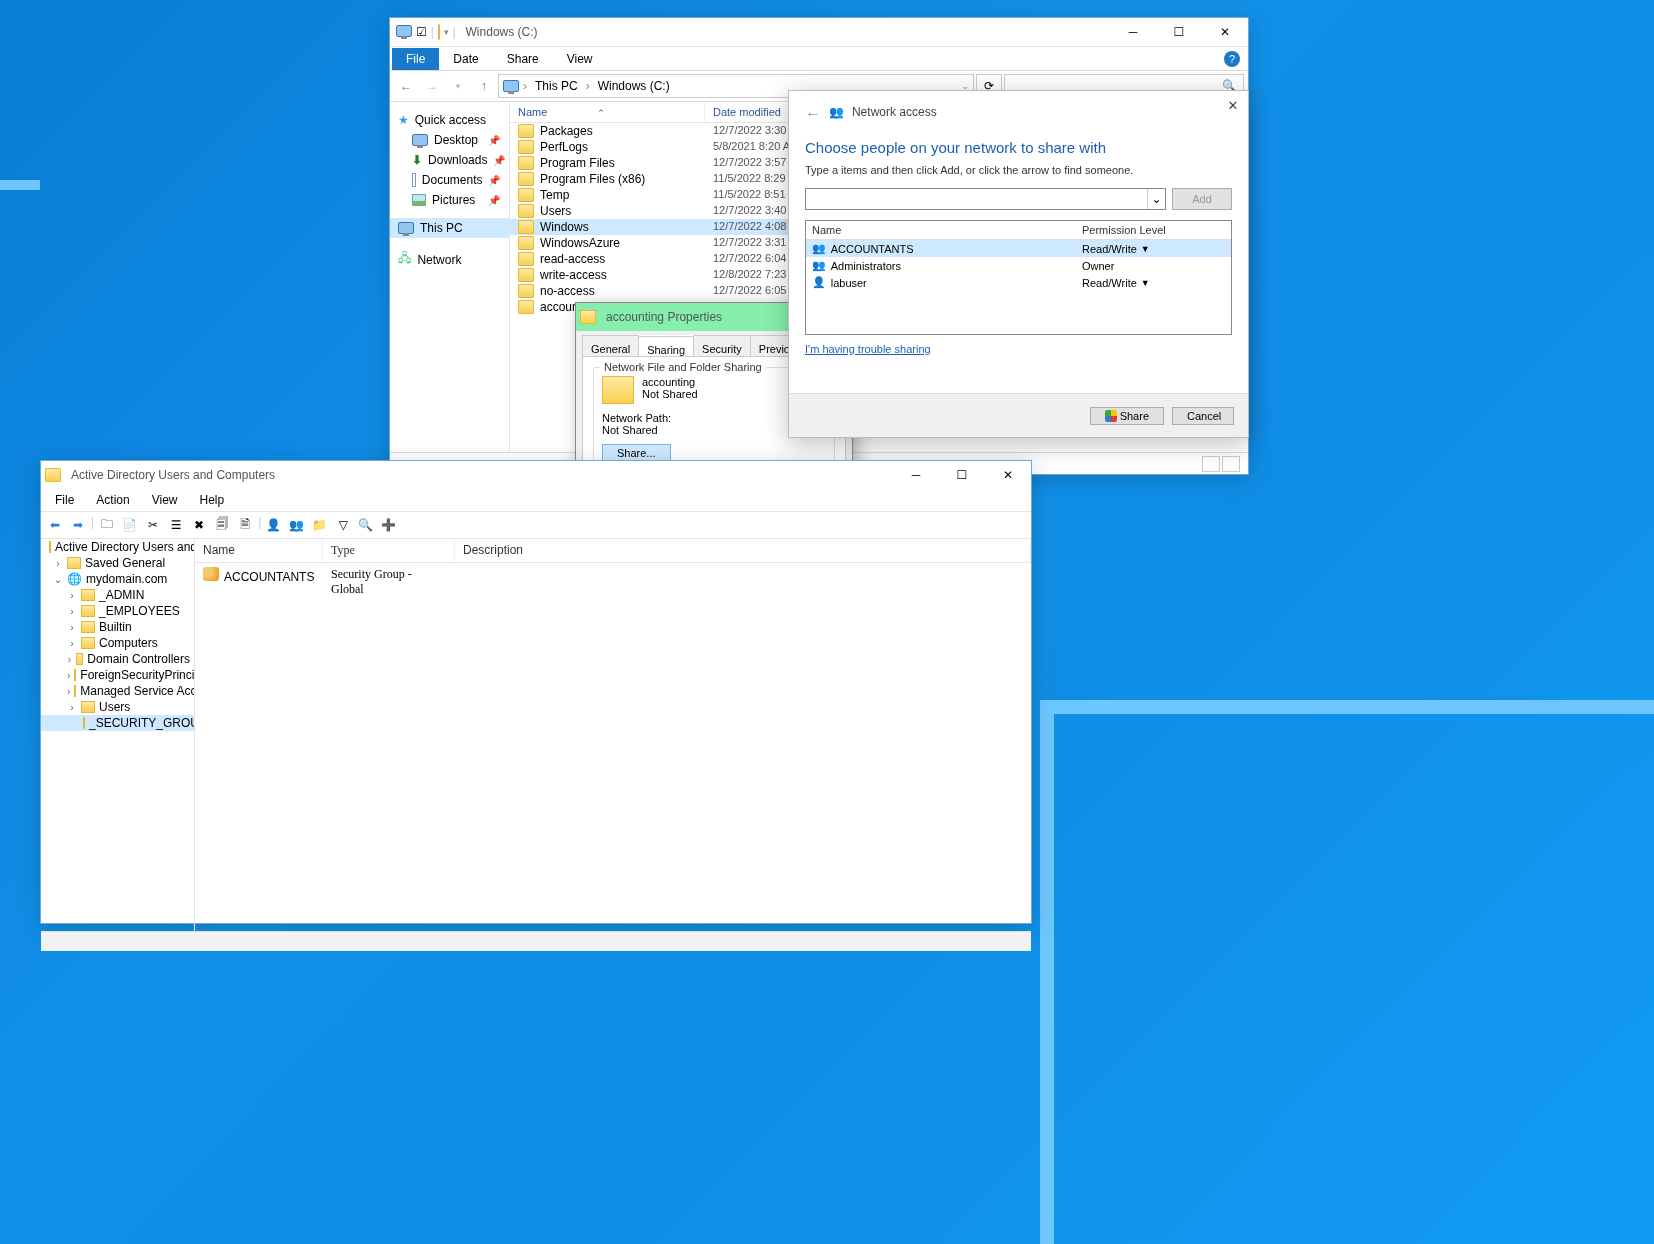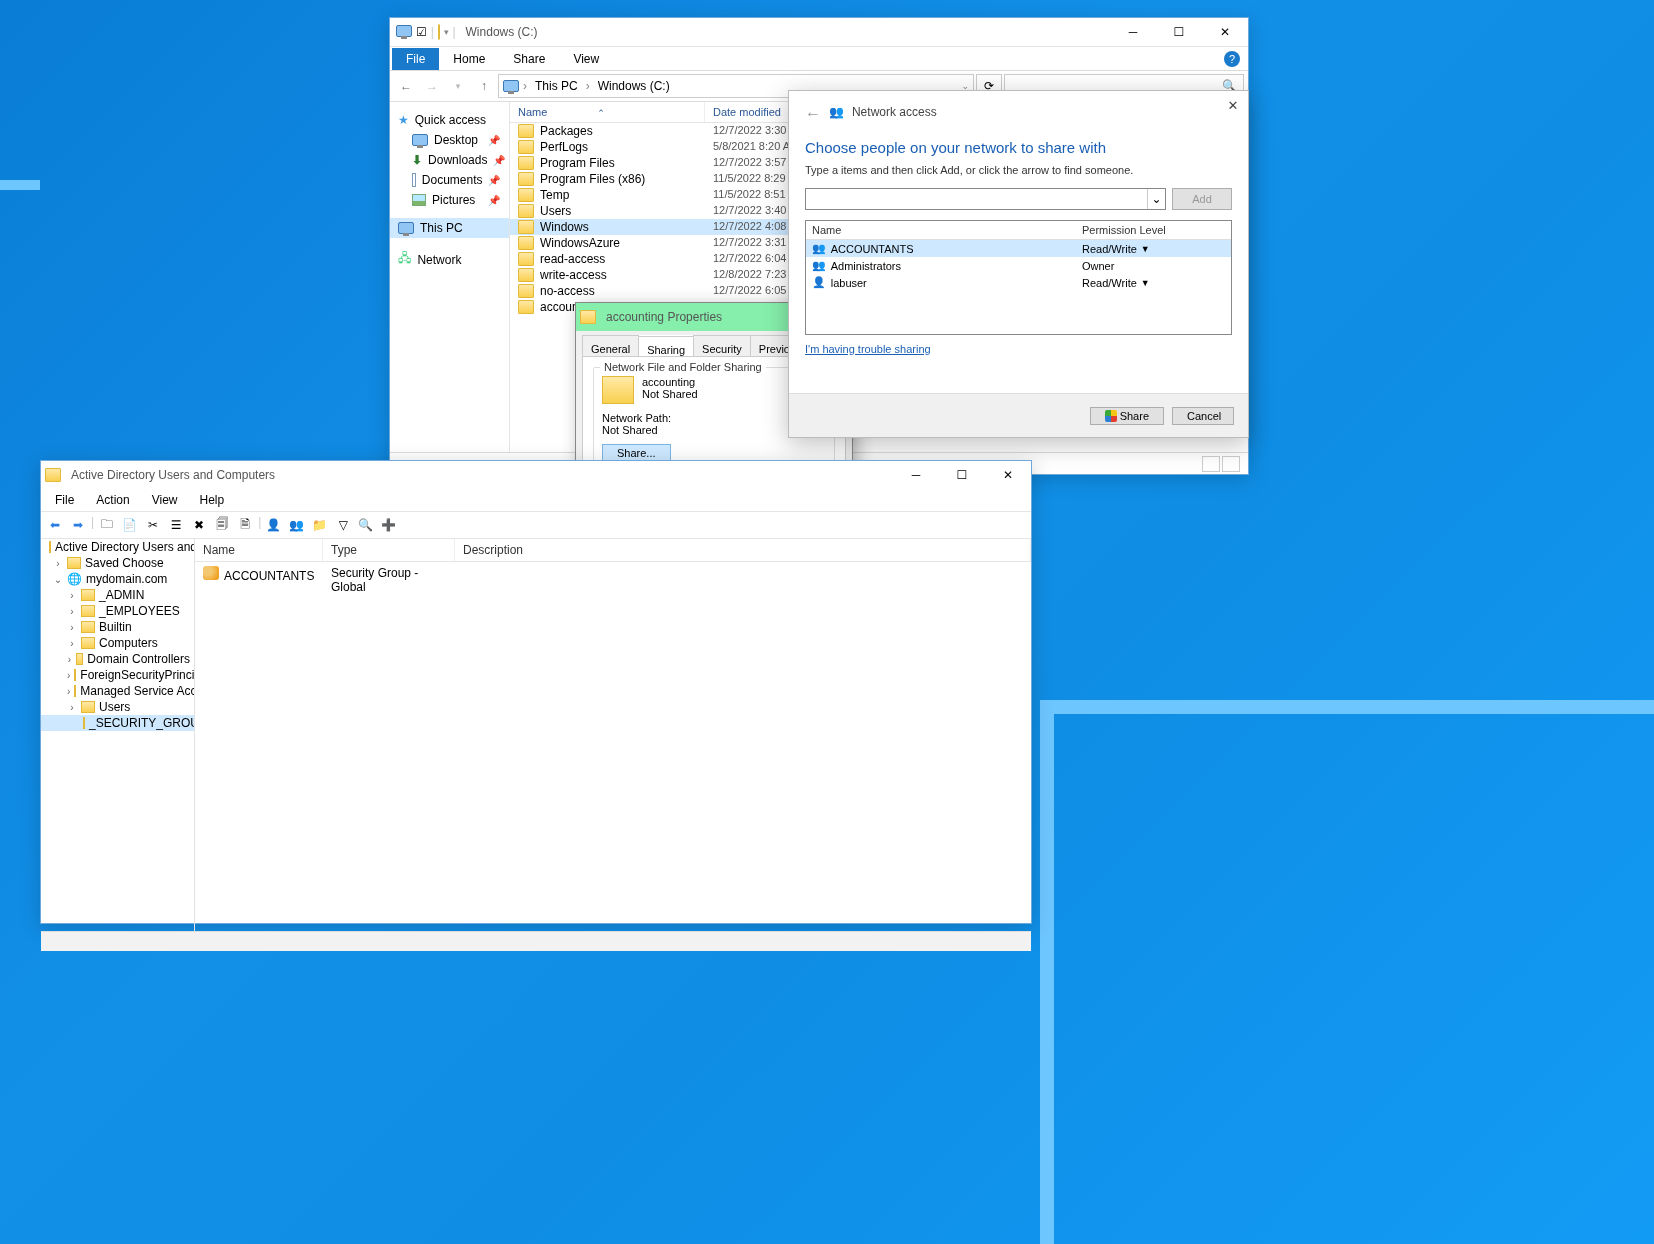--- a/index.html
+++ b/index.html
@@ -107,21 +107,21 @@
 .treepane { width:154px; border-right:1px solid #e2e2e2; overflow:hidden; font-size:12px; }
 .tree-row { display:flex; align-items:center; gap:4px; padding:1px 4px; white-space:nowrap; cursor:pointer; }
 .tree-row.sel { background:#cde8ff; }
 .exp { width:10px; text-align:center; font-size:10px; color:#666; }
 .tree-ic { width:14px; height:12px; background:linear-gradient(#ffe9a6,#f9d050); border:1px solid #e3b93a; }
 .tree-ic.ou { background:linear-gradient(#f3f3f3,#dcdcdc); }
 .listpane { flex:1; overflow:auto; }
 .list-head { display:flex; border-bottom:1px solid #e5e5e5; font-size:12px; color:#333; }
 .list-head div { padding:4px 8px; border-right:1px solid #eee; }
 .lc-name { width:128px; }
-.lc-type { width:132px; }
+.lc-type { width:132px;font-family:Liberation Serif, serif; }
 .lc-desc { flex:1; }
 .list-row { display:flex; padding:2px 0; font-size:12px; cursor:pointer; }
 .list-row .c { padding:2px 8px; }
 .group-ic { width:16px; height:14px; display:inline-block; background:radial-gradient(circle at 30% 35%, #f3c870 30%, #f0a020 80%); border-radius:3px; margin-right:5px; }
 .aduc-status { height:20px; border-top:1px solid #ddd; background:#f2f2f2; }
 
 .star { color:#3f9ae4; }
 .monitor { display:inline-block; width:16px; height:12px; border:1px solid #3b78b5; background:#90c5f4; position:relative; border-radius:2px; }
 .monitor::after { content:""; position:absolute; left:4px; right:4px; bottom:-3px; height:3px; background:#888; }
 .dl-arrow { color:#2e7d32; font-weight:bold; }
@@ -142,21 +142,21 @@
     <span class="sep">|</span>
     <span class="title-text">Windows (C:)</span>
     <div class="winctrl">
       <div>─</div>
       <div>☐</div>
       <div class="close">✕</div>
     </div>
   </div>
   <div class="ribbon-tabs">
     <div class="rtab file">File</div>
-    <div class="rtab">Home</div>
+    <div class="rtab">Date</div>
     <div class="rtab">Share</div>
     <div class="rtab">View</div>
     <div class="help-icon">?</div>
   </div>
   <div class="addr">
     <div class="navbtn">←</div>
     <div class="navbtn disabled">→</div>
     <div class="navbtn disabled" style="font-size:9px;">▾</div>
     <div class="navbtn">↑</div>
     <div class="breadcrumb">
@@ -445,21 +445,21 @@
   <div class="body">
     <div class="treepane">
       <div class="tree-row">
           <span class="exp"></span>
           <span class="tree-ic ou"></span>
           <span>Active Directory Users and Com</span>
         </div>
       <div class="tree-row" style="padding-left:12px">
           <span class="exp">›</span>
           <span class="tree-ic"></span>
-          <span>Saved Choose</span>
+          <span>Saved General</span>
         </div>
       <div class="tree-row" style="padding-left:12px">
           <span class="exp">⌄</span>
           <span>🌐</span>
           <span>mydomain.com</span>
         </div>
       <div id="tree-nodes">
           <div class="tree-row" style="padding-left: 26px;">
             <span class="exp">›</span>
             <span class="tree-ic"></span>

